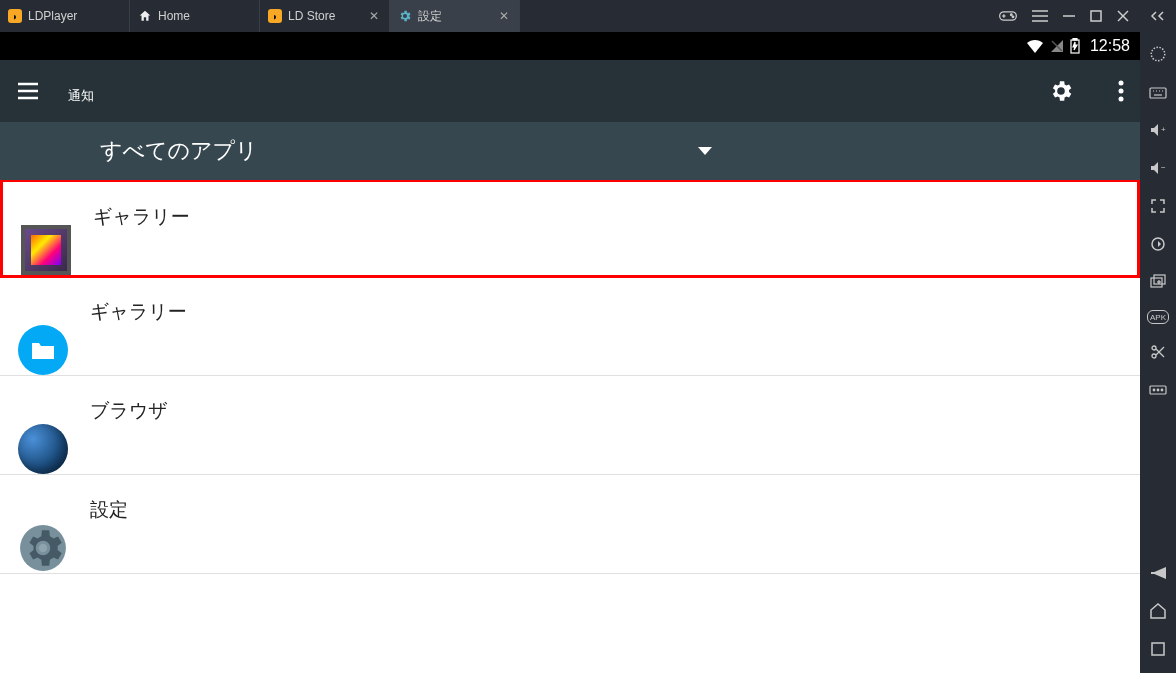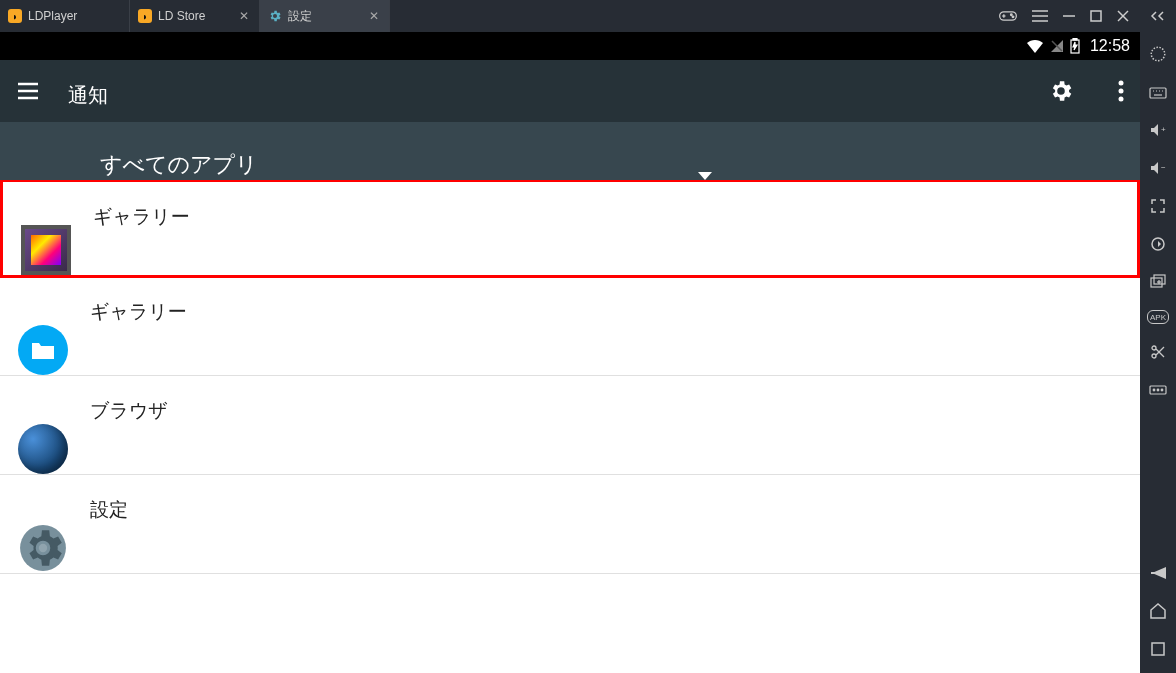--- a/index.html
+++ b/index.html
@@ -103,30 +103,30 @@
   .appbar {
     height: 62px;
     background: #263238;
     color: #fff;
     display: flex;
     align-items: center;
     padding: 0 16px;
     gap: 28px;
   }
   .appbar .hamburger { cursor:pointer; }
-  .appbar .title { font-size: 20px; flex:1;margin-top:9px; }
+  .appbar .title { font-size: 13px; flex:1;margin-top:9px; }
   .appbar .gear, .appbar .overflow { cursor:pointer; }
 
   
   .dropdown-bar {
     height: 58px;
     background: #37474f;
     color: #fff;
     display: flex;
-    align-items: flex-end;
+    align-items: center;
     padding-left: 100px;
     padding-right: 28px;
     font-size: 22px;
     cursor: pointer;
   }
   .dropdown-bar .caret { margin-left: auto; margin-right: 400px; }
 
   
   .app-list { flex:1; overflow:auto; background:#fff; }
   .app-item {
@@ -183,20 +183,28 @@
 
   svg { display:block; }
 </style>
 </head>
 <body>
 
 <div class="top-tabbar">
   <div class="tab">
     <span class="tab-icon ld-icon-tab">◗</span>
     <span>LDPlayer</span>
+  </div>
+  <div class="tab">
+    <span class="tab-icon home-icon-tab">
+      <svg width="14" height="14" viewBox="0 0 24 24" fill="currentColor">
+          <path d="M12 3l9 8h-3v9h-4v-6h-4v6H6v-9H3z"></path>
+        </svg>
+    </span>
+    <span>Home</span>
   </div>
   <div class="tab">
     <span class="tab-icon ld-icon-tab">◗</span>
     <span>LD Store</span>
     <span class="tab-close">✕</span>
   </div>
   <div class="tab active">
     <span class="tab-icon">
       <svg width="14" height="14" viewBox="0 0 24 24" fill="#5ab0c4">
           <path d="M19.4 13a7.5 7.5 0 000-2l2.1-1.6-2-3.5-2.5 1a7.4 7.4 0 00-1.7-1L15 3h-4l-.3 2.9a7.4 7.4 0 00-1.7 1l-2.5-1-2 3.5L6.6 11a7.5 7.5 0 000 2l-2.1 1.6 2 3.5 2.5-1a7.4 7.4 0 001.7 1L11 21h4l.3-2.9a7.4 7.4 0 001.7-1l2.5 1 2-3.5zM12 15.5A3.5 3.5 0 1115.5 12 3.5 3.5 0 0112 15.5z"></path>

